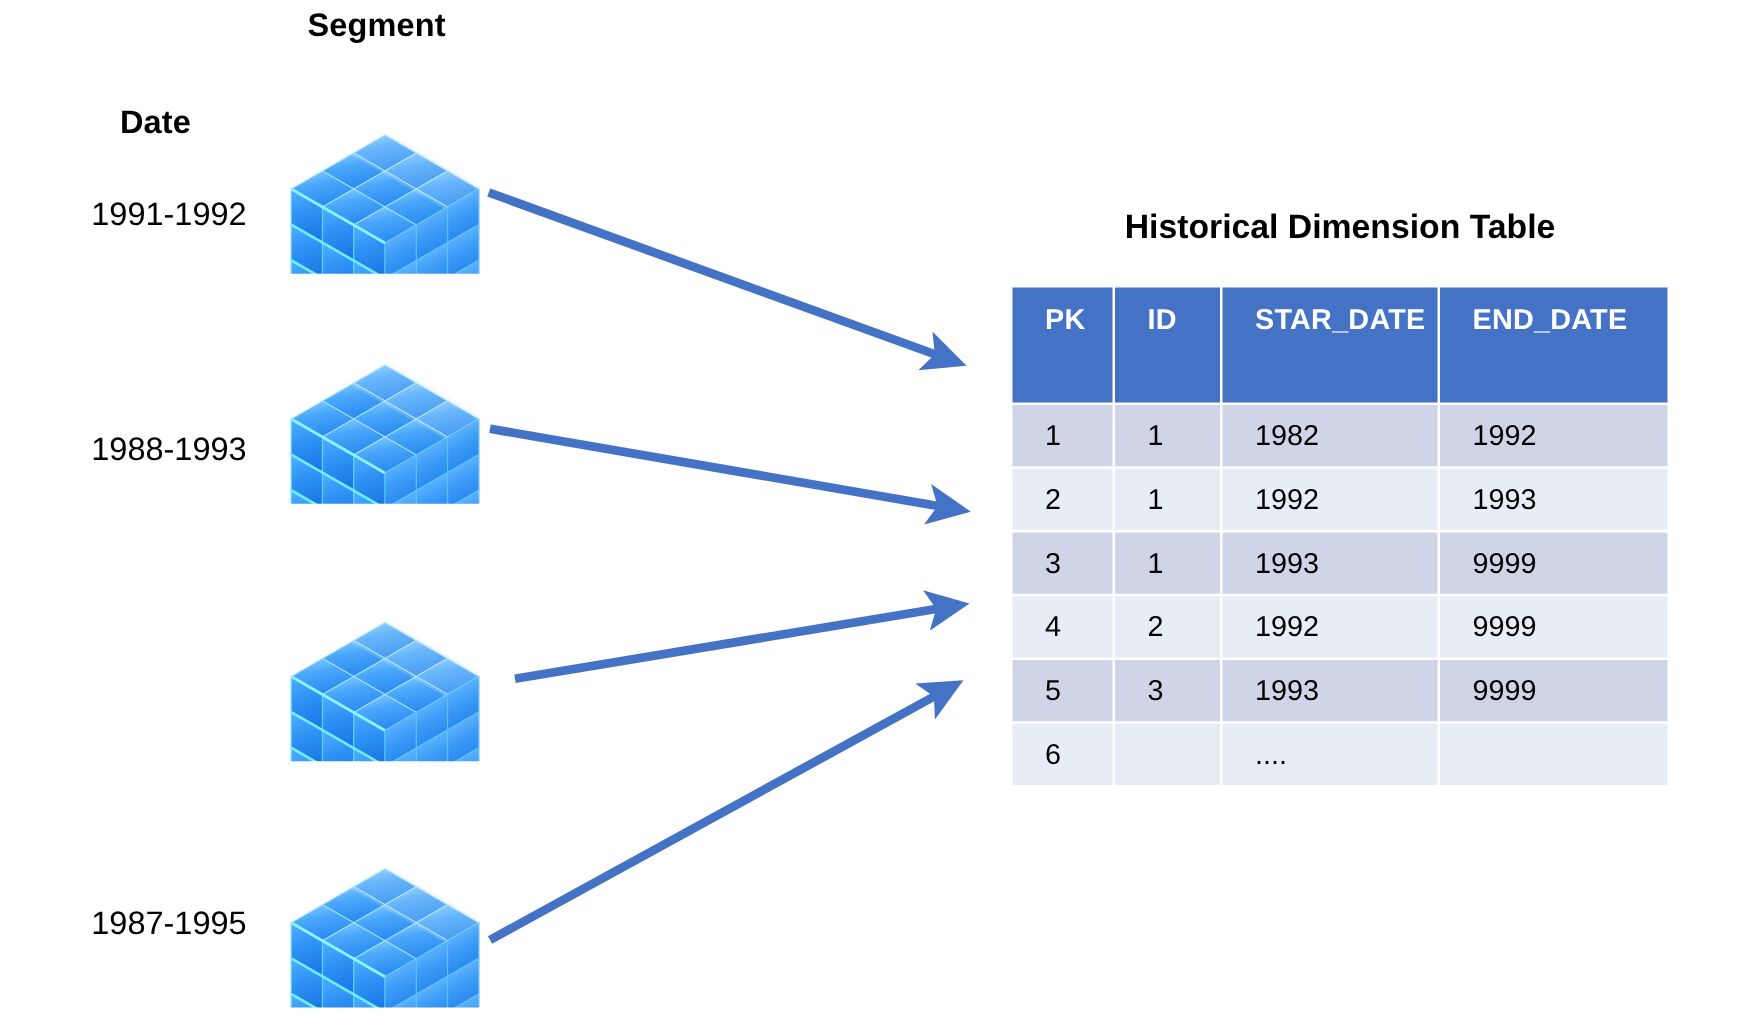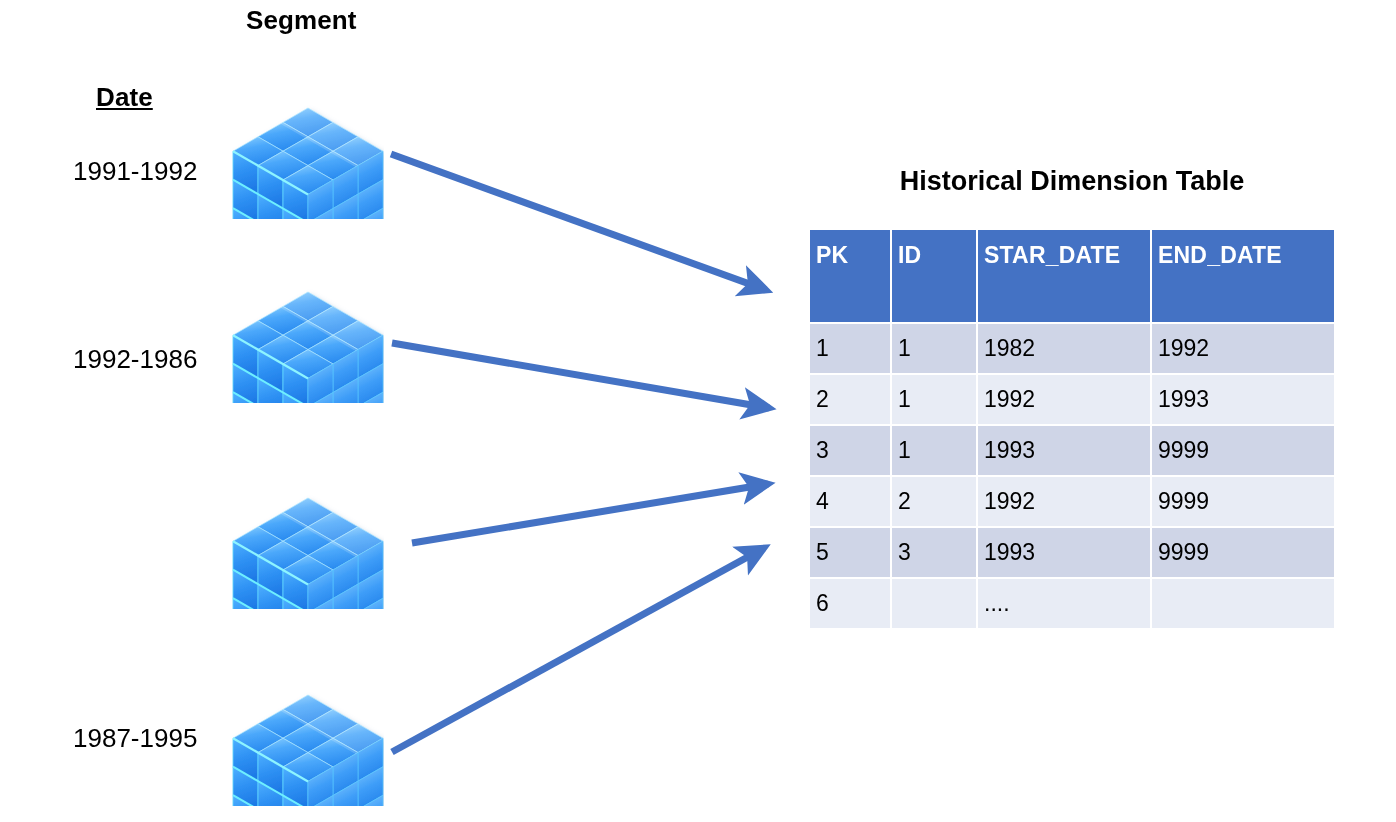--- a/index.html
+++ b/index.html
@@ -26,21 +26,21 @@
   
   .col-heading {
     position: absolute;
     font-size: 26px;
     font-weight: bold;
     color: #000000;
     white-space: nowrap;
     letter-spacing: .1px;
   }
   #heading-segment { left: 246px; top: 5px; }
-  #heading-date    { left: 96px;  top: 82px; text-decoration: underline; }
+  #heading-date    { left: 96px;  top: 82px; }
 
   
   .date-label {
     position: absolute;
     left: 60px;
     width: 170px;
     text-align: left;
     font-size: 26px;
     font-weight: normal;
     color: #000000;
@@ -83,21 +83,21 @@
     position: absolute;
     left: 808px;
     top: 228px;
     width: 528px;
     border-collapse: separate;
     border-spacing: 2px 2px;
     table-layout: fixed;
   }
   #dim-table th,
   #dim-table td {
-    padding: 0 0 0 6px;
+    padding: 0 0 0 26px;
     margin: 2px;
     font-size: 23px;
     vertical-align: middle;
     text-align: left;
     font-weight: normal;
   }
   #dim-table thead th {
     background: #4472C4;
     color: #ffffff;
     font-weight: bold;
@@ -122,21 +122,21 @@
 </head>
 <body>
 
 <div id="canvas">
 
   <div id="heading-segment" class="col-heading">Segment</div>
 
   <div id="heading-date" class="col-heading">Date</div>
 
   <div class="date-label" style="top:156px">1991-1992</div>
-  <div class="date-label" style="top:344px">1992-1986</div>
+  <div class="date-label" style="top:344px">1988-1993</div>
   <div class="date-label" style="top:723px">1987-1995</div>
 
   <div class="cube" id="cube-1" style="left:232px; top:78px;">
       <svg viewBox="0 0 152 141">
       <defs>
         <linearGradient id="cb0-top" x1="0" y1="0" x2="0.35" y2="1">
           <stop offset="0" stop-color="#8FD2FF"></stop>
           <stop offset="0.45" stop-color="#4BA8FB"></stop>
           <stop offset="1" stop-color="#2B8CF0"></stop>
         </linearGradient>

